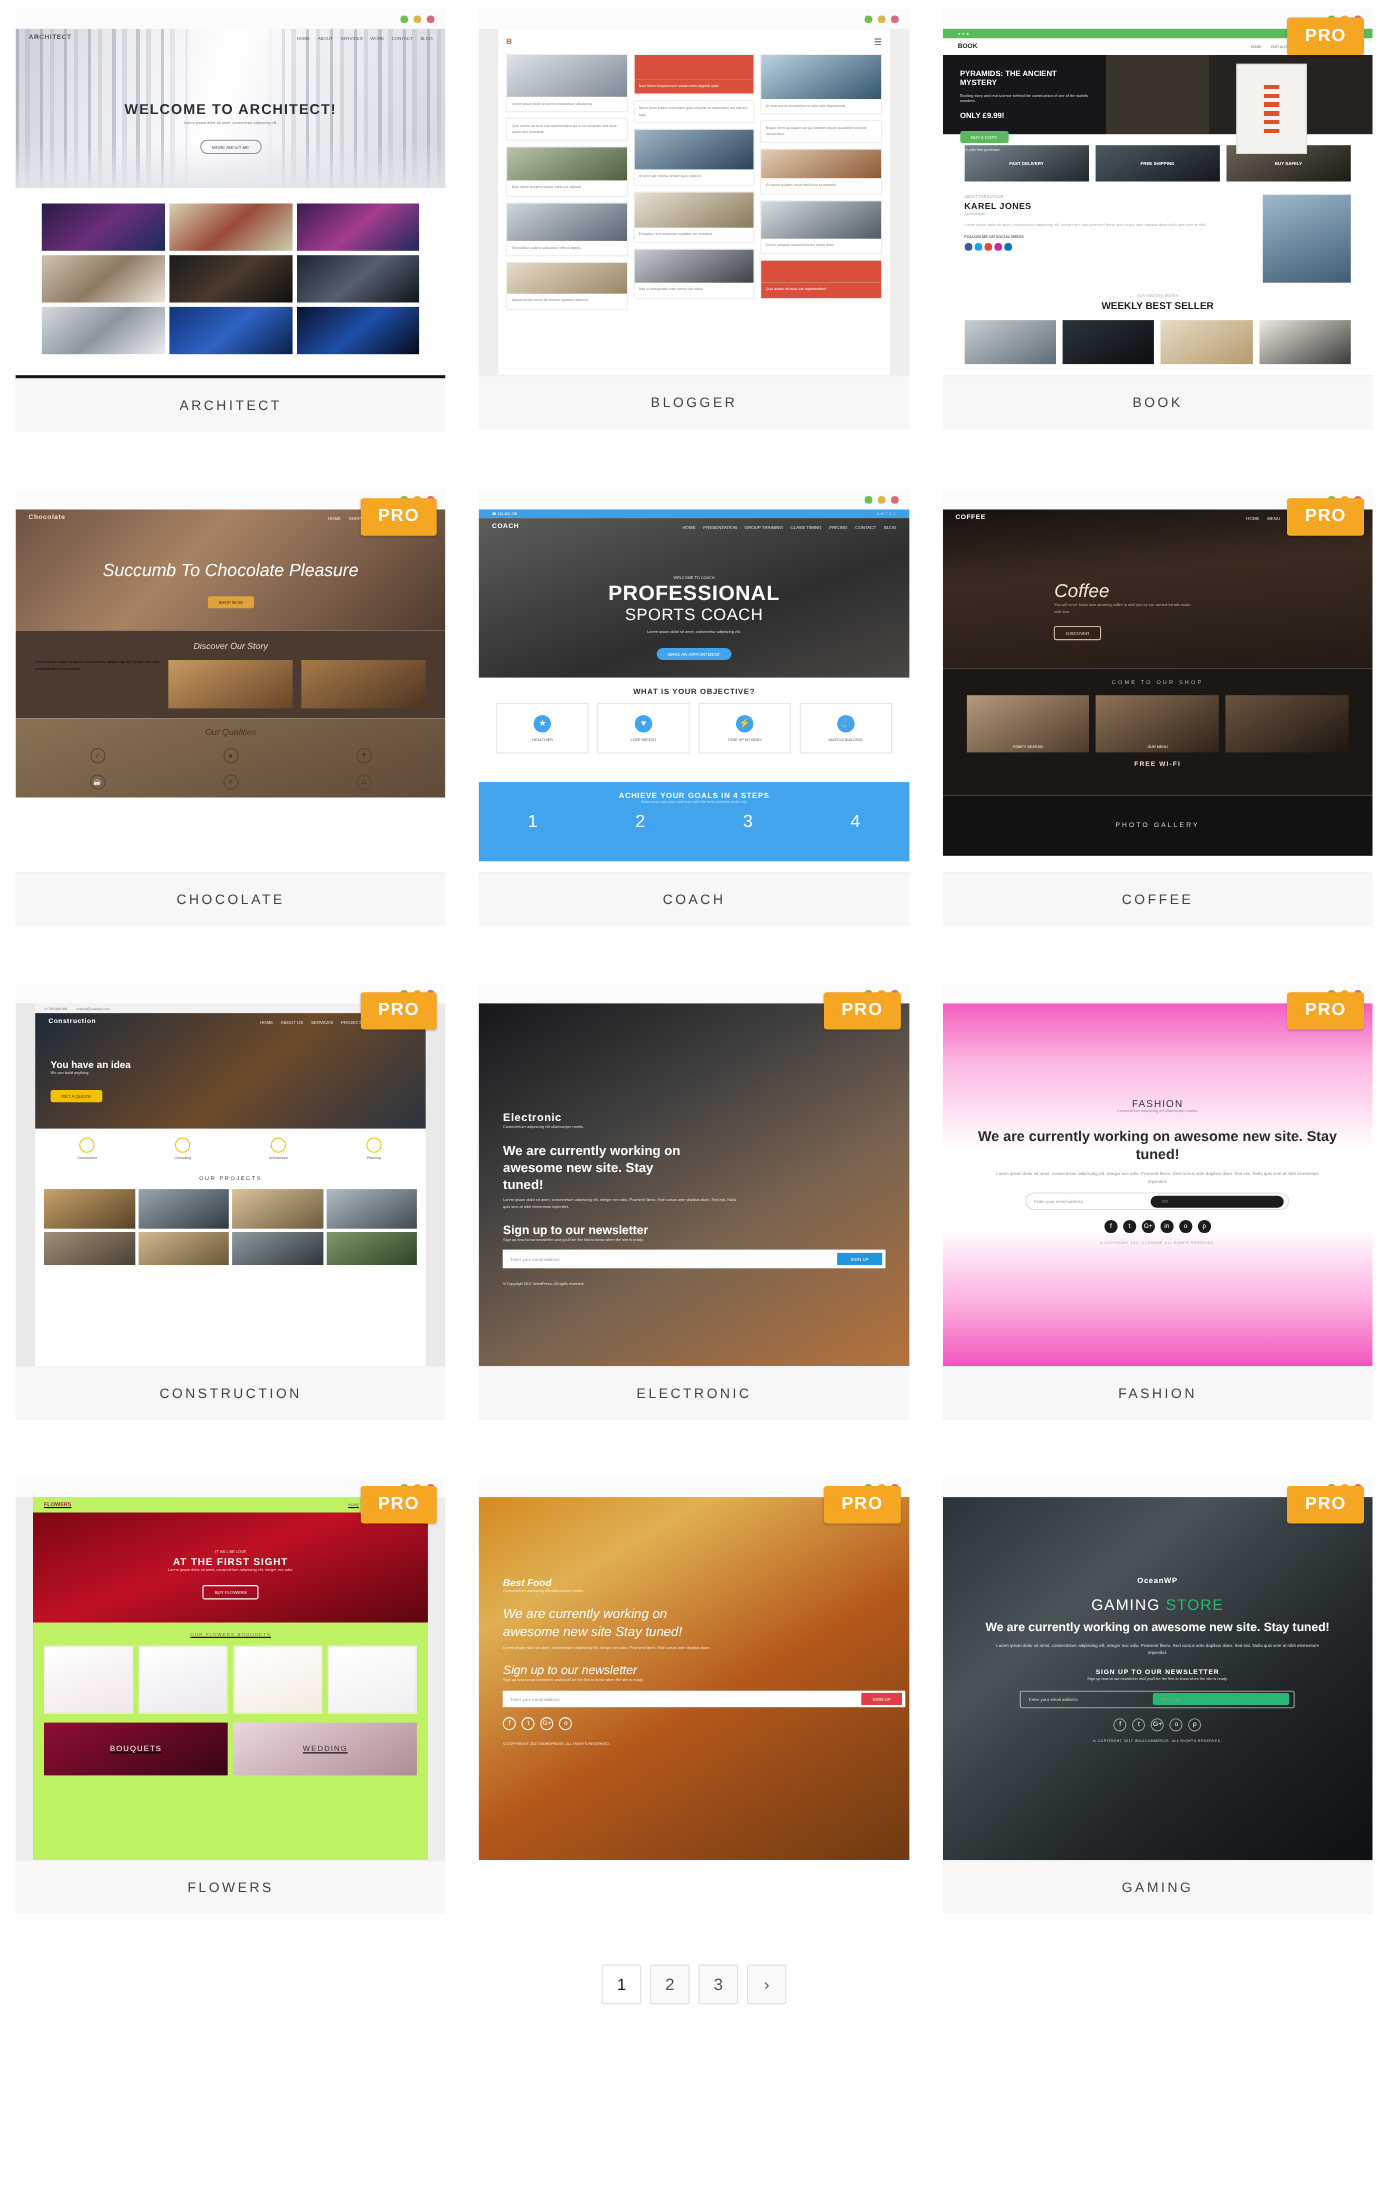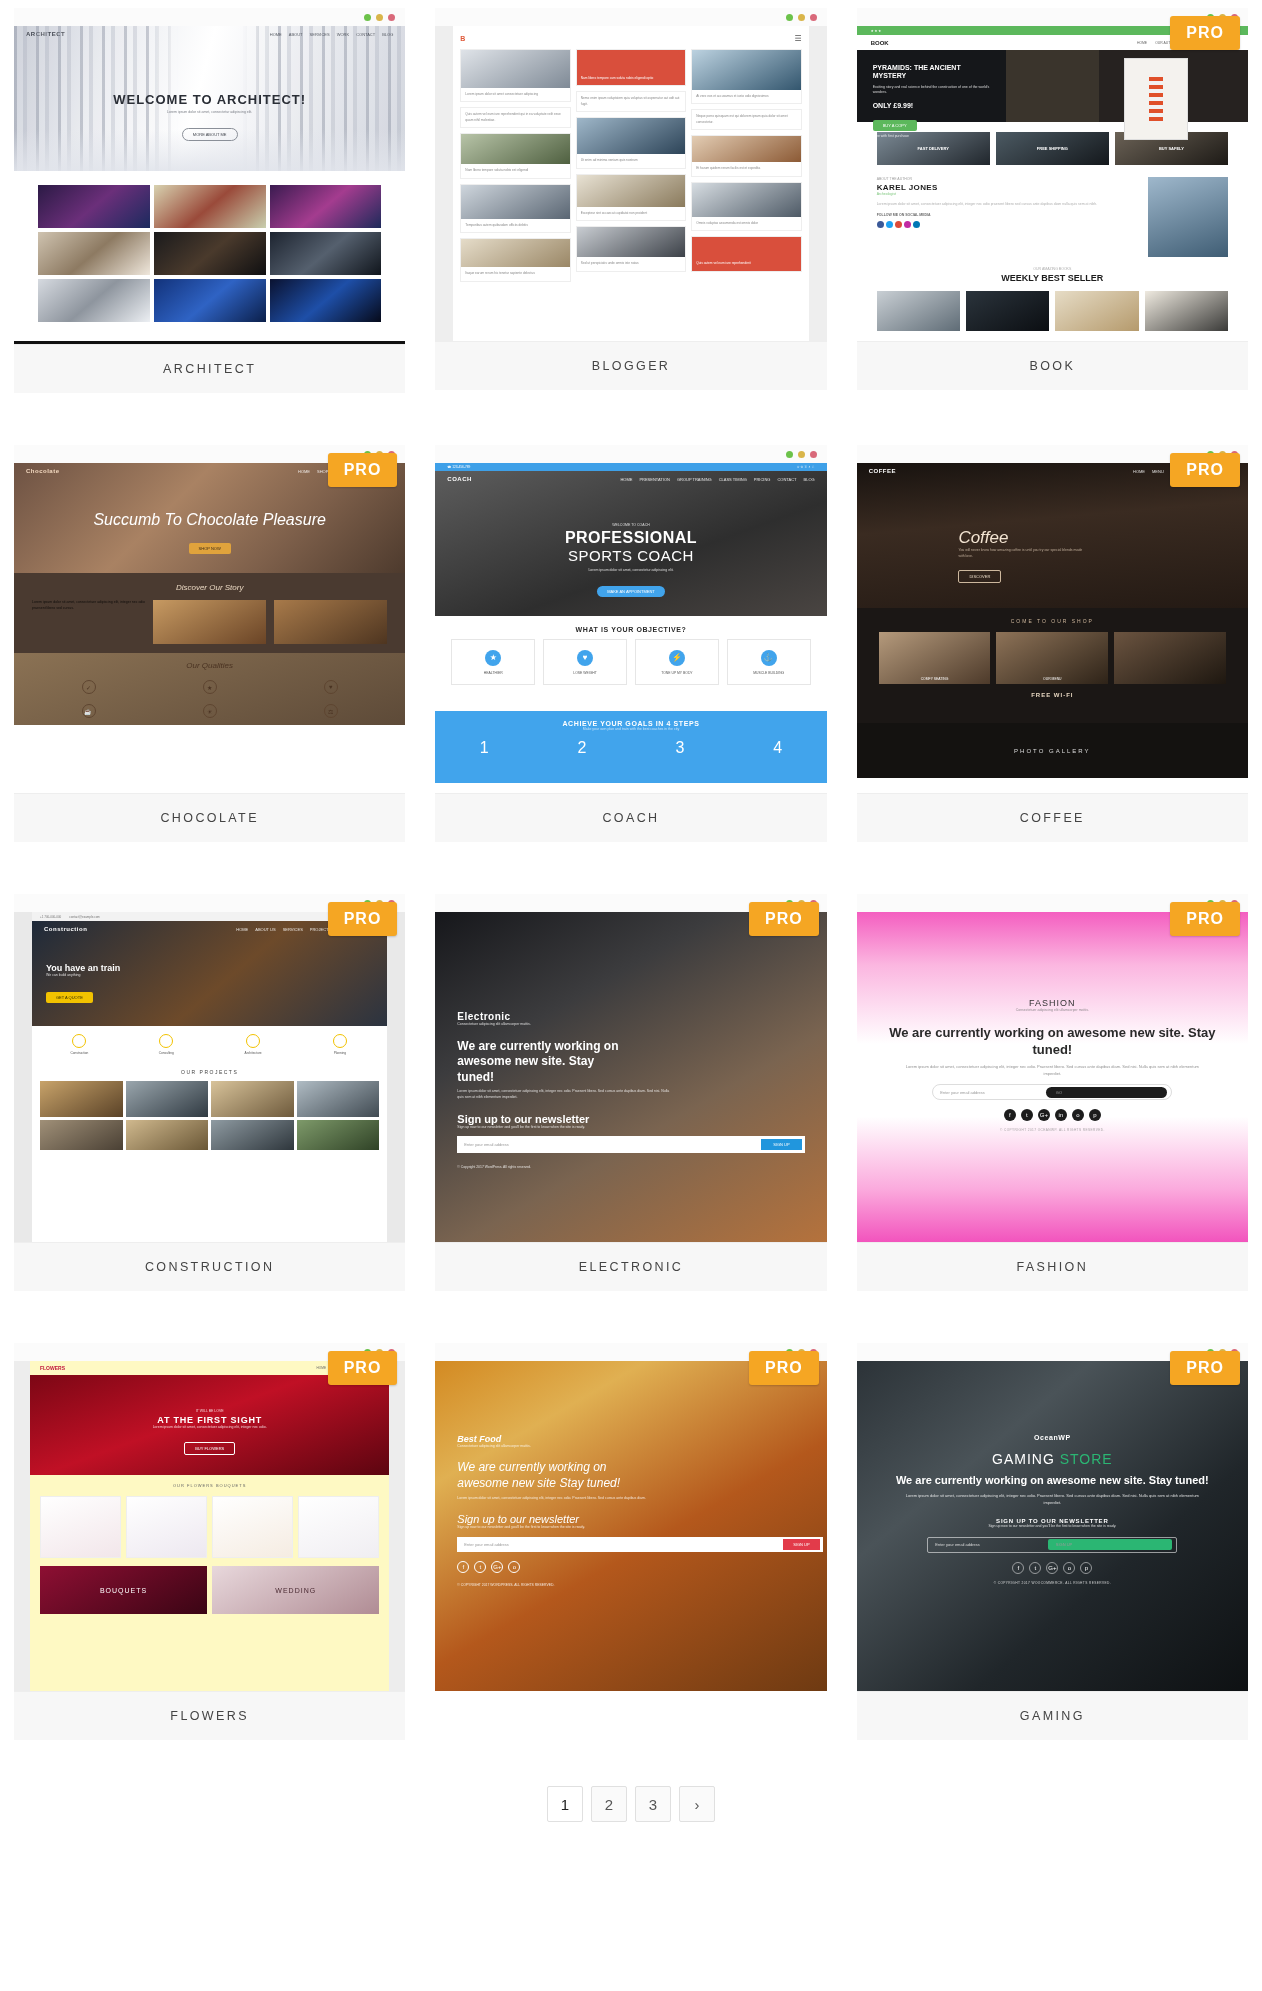--- a/index.html
+++ b/index.html
@@ -181,21 +181,21 @@
 
   
   .fas-hero {
     height:100%;
     background:linear-gradient(180deg,#f45ec0 0%, #fbb6e0 16%, #ffffff 40%, #ffffff 62%, #fbaadd 84%, #f254bd 100%);
     position:relative;
   }
 
   
   .flo-wrap { background:#ededed; height:100%; padding:0 16px; }
-  .flo-in { background:#fef9c3; height:100%; }
+  .flo-in { background:#bef264; height:100%;text-decoration:underline; }
   .flo-hero { height:100px; background:linear-gradient(160deg,#7c0715,#c01025 45%,#5c0510); position:relative; }
   .flo-prod { display:flex; gap:5px; padding:8px 10px; }
   .flo-prod > div { flex:1; border:1px solid #eee; height:62px; background:#fbfbfb; }
   .flo-two { display:flex; gap:5px; padding:0 10px 8px; }
   .flo-two > div { flex:1; height:48px; display:flex; align-items:center; justify-content:center; color:#fff; font-size:7px; letter-spacing:1px; }
 
   
   .food-hero { height:100%; background:linear-gradient(150deg,#d38a22 0%,#e0b052 22%,#b4581c 55%,#6e3a12 100%); position:relative; }
 
   
@@ -515,21 +515,21 @@
               <span>PRESENTATION</span>
               <span>GROUP TRAINING</span>
               <span>CLASS TIMING</span>
               <span>PRICING</span>
               <span>CONTACT</span>
               <span>BLOG</span>
             </span>
           </div>
           <div style="position:absolute;top:36%;left:0;right:0;text-align:center;color:#fff;">
             <div class="tiny">WELCOME TO COACH</div>
-            <div style="font-size:16px;font-weight:bold;letter-spacing:.5px;">PROFESSIONAL</div>
+            <div style="font-size:19px;font-weight:bold;letter-spacing:.5px;">PROFESSIONAL</div>
             <div style="font-size:15px;font-weight:300;letter-spacing:.5px;">SPORTS COACH</div>
             <div class="tiny" style="margin-top:4px;">Lorem ipsum dolor sit amet, consectetur adipiscing elit.</div>
             <div style="margin-top:6px;">
               <span class="btnS" style="background:#41a4ec;border-radius:9px;">MAKE AN APPOINTMENT</span>
             </div>
           </div>
         </div>
         <div class="coach-white">
           <div style="text-align:center;padding-top:10px;font-size:7px;font-weight:bold;color:#2b2b2b;letter-spacing:.6px;">WHAT IS YOUR OBJECTIVE?</div>
           <div class="objrow">
@@ -630,21 +630,21 @@
                 <span class="links">
                   <span>HOME</span>
                   <span>ABOUT US</span>
                   <span>SERVICES</span>
                   <span>PROJECTS</span>
                   <span>BLOG</span>
                   <span>CONTACT</span>
                 </span>
               </div>
               <div style="position:absolute;left:14px;top:40%;color:#fff;">
-                <div style="font-size:9px;font-weight:bold;">You have an train</div>
+                <div style="font-size:9px;font-weight:bold;">You have an idea</div>
                 <div class="tiny">We can build anything</div>
                 <div style="margin-top:6px;">
                   <span class="btnS" style="background:#f2c200;color:#332c00;">GET A QUOTE</span>
                 </div>
               </div>
             </div>
             <div class="con-feat">
               <div>
                 <div style="width:14px;height:14px;border-radius:50%;border:1px solid #f2c200;margin:0 auto;"></div>
                 <div style="font-size:3.2px;color:#555;margin-top:3px;">Construction</div>

